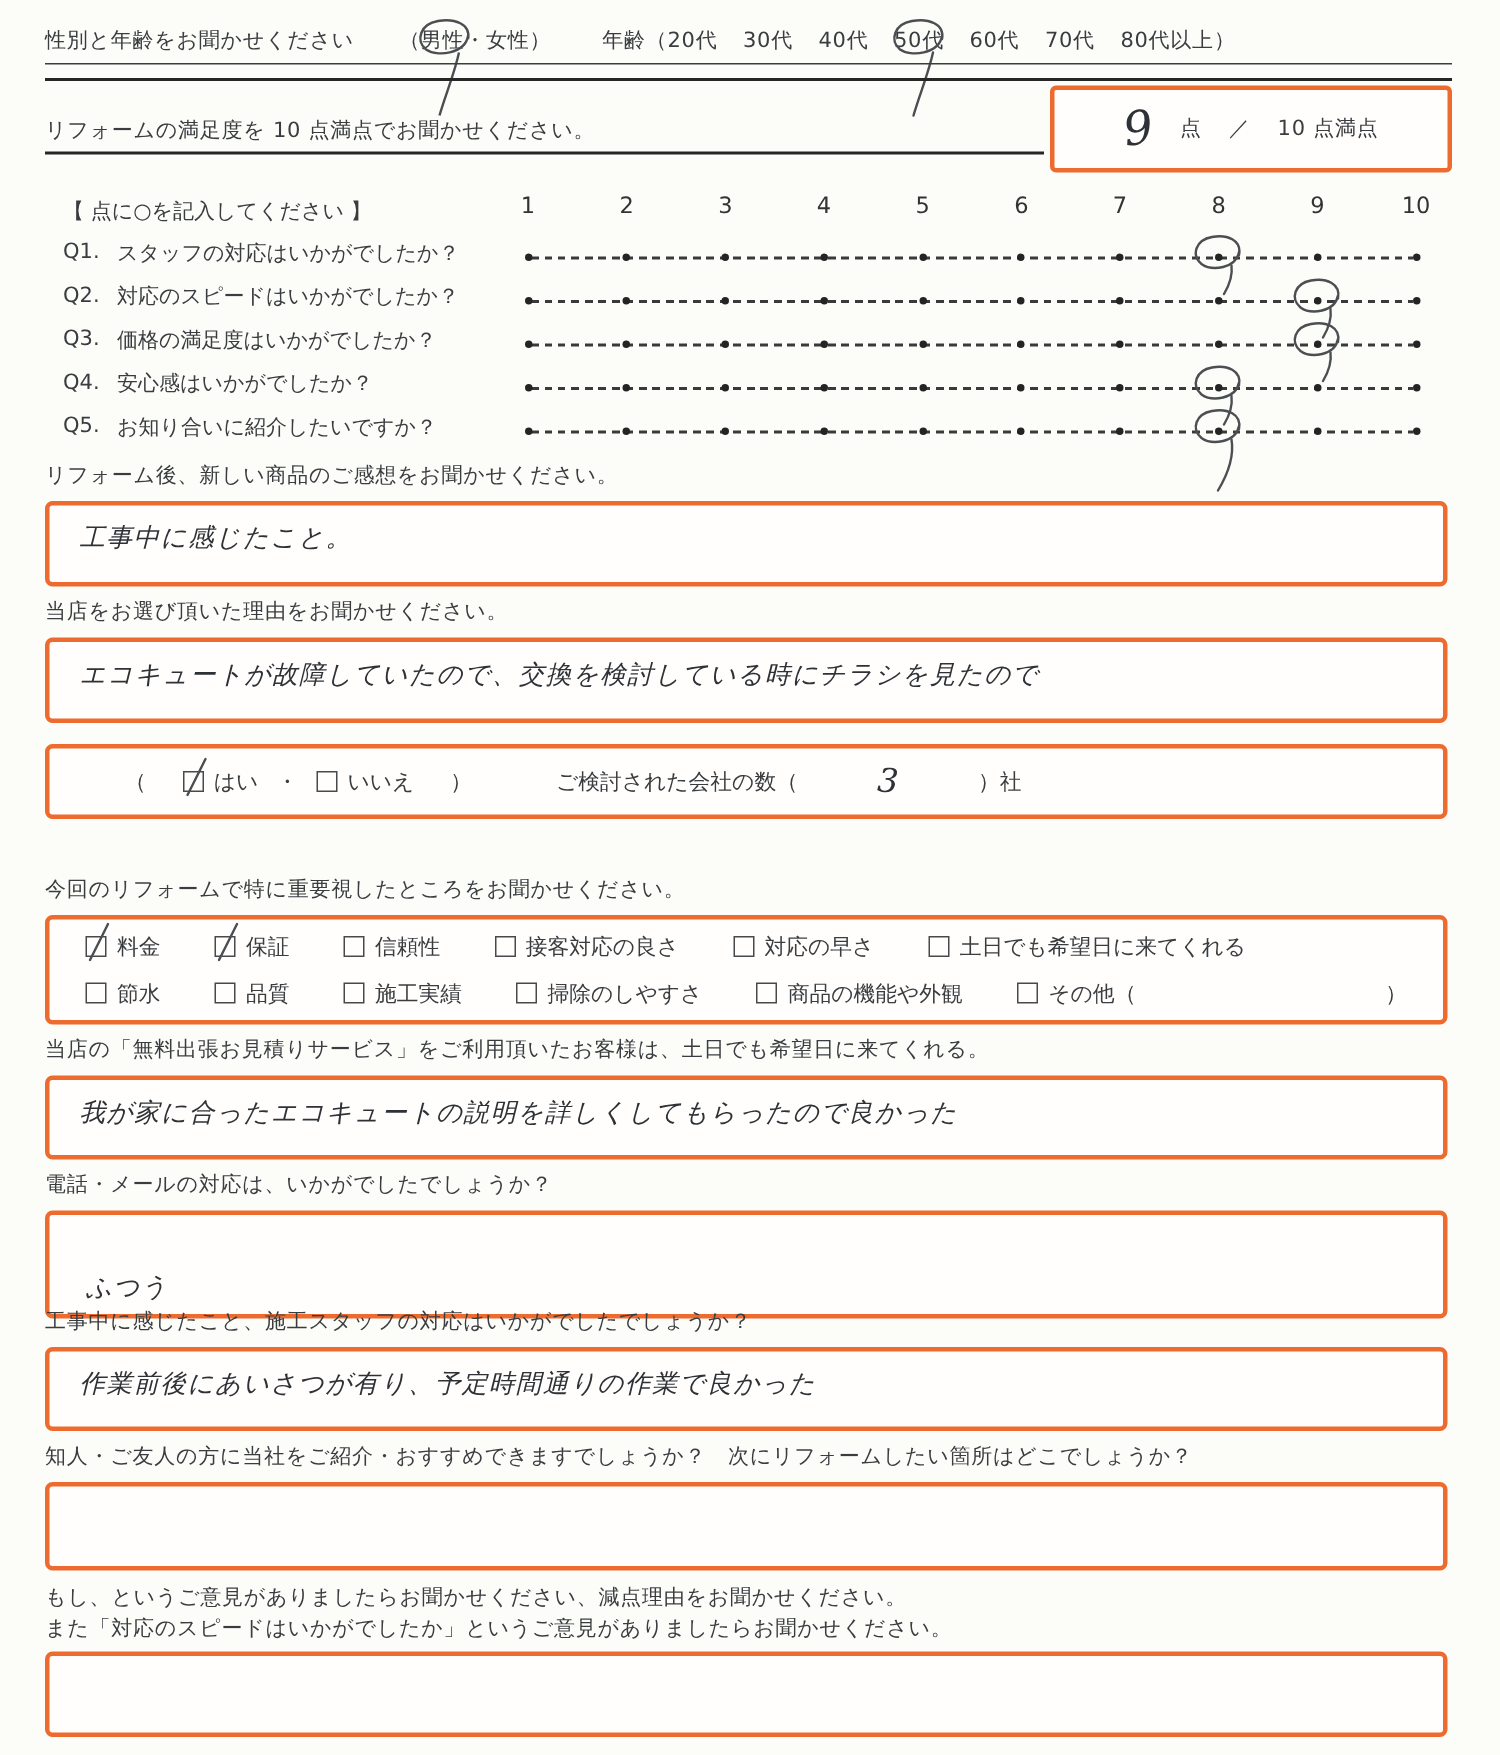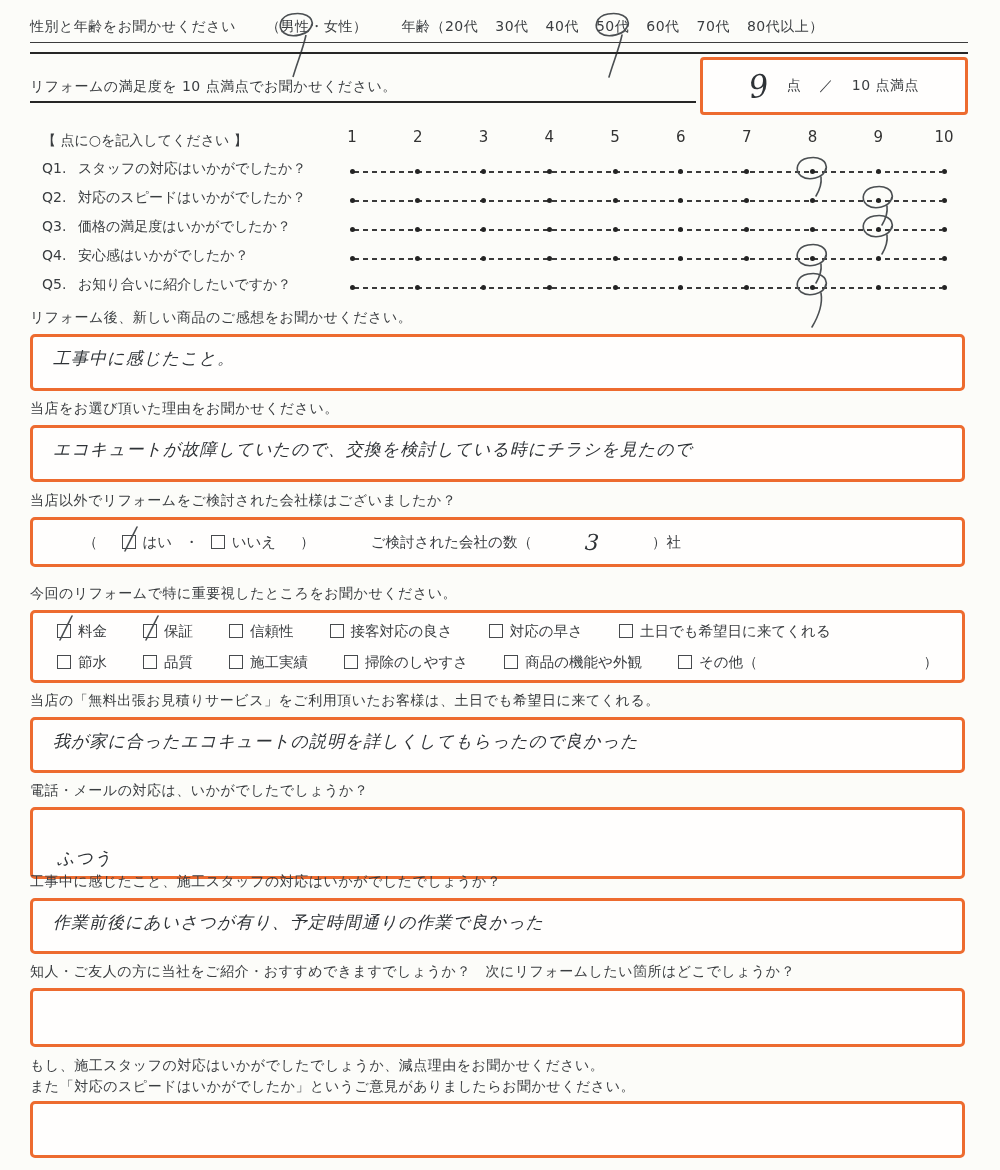--- a/index.html
+++ b/index.html
@@ -233,21 +233,20 @@
   </div>
 
   <div class="qsec" id="sec-reason">
     <span class="lbl">当店をお選び頂いた理由をお聞かせください。</span>
     <div class="abox">
       <span class="ans hand">エコキュートが故障していたので、交換を検討している時にチラシを見たので</span>
     </div>
   </div>
 
   <div class="qsec" id="sec-competitors">
-    <span class="lbl">当店以外でリフォームをご検討された会社様はございましたか？</span>
     <div class="abox">
       <span>（</span>
       <span class="cgap"></span>
       <span class="cb" id="cb-yes">
           <svg width="20" height="28" viewBox="0 0 20 28">
             <path d="M5 27 C8 21 13 11 17 3" fill="none" stroke="#4b4f52" stroke-width="1.6" stroke-linecap="round"></path>
           </svg>
         </span>
       <span>はい</span>
       <span class="cgap">・</span>
@@ -351,20 +350,20 @@
   </div>
 
   <div class="qsec" id="sec-referral">
     <span class="lbl">知人・ご友人の方に当社をご紹介・おすすめできますでしょうか？　次にリフォームしたい箇所はどこでしょうか？</span>
     <div class="abox">
       <span class="ans hand"></span>
     </div>
   </div>
 
   <div class="qsec" id="sec-deduction">
-    <span class="lbl">もし、施工スタッフの対応はいかがでしたでしょうか、減点理由をお聞かせください。</span>
+    <span class="lbl">もし、というご意見がありましたらお聞かせください、減点理由をお聞かせください。</span>
     <span class="lbl">また「対応のスピードはいかがでしたか」というご意見がありましたらお聞かせください。</span>
     <div class="abox">
       <span class="ans hand"></span>
     </div>
   </div>
 
 </div>
 
 </body></html>

